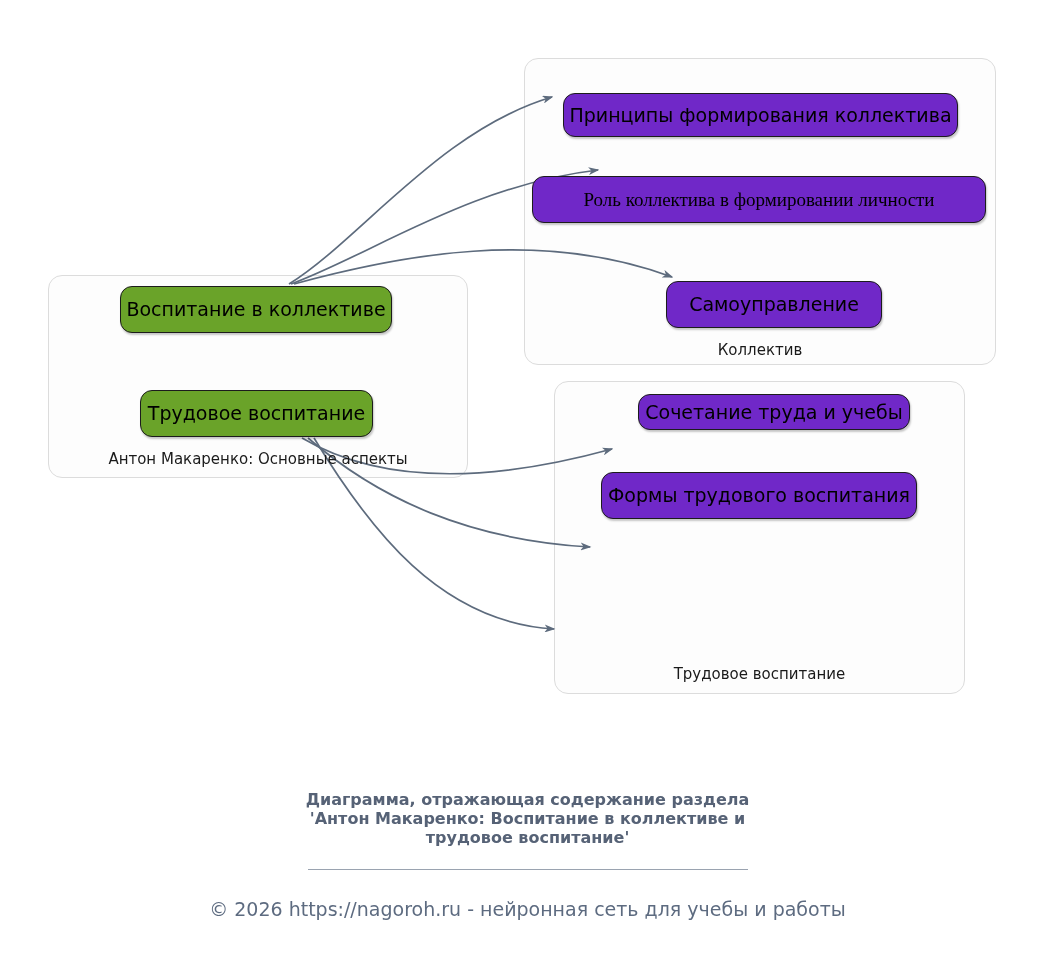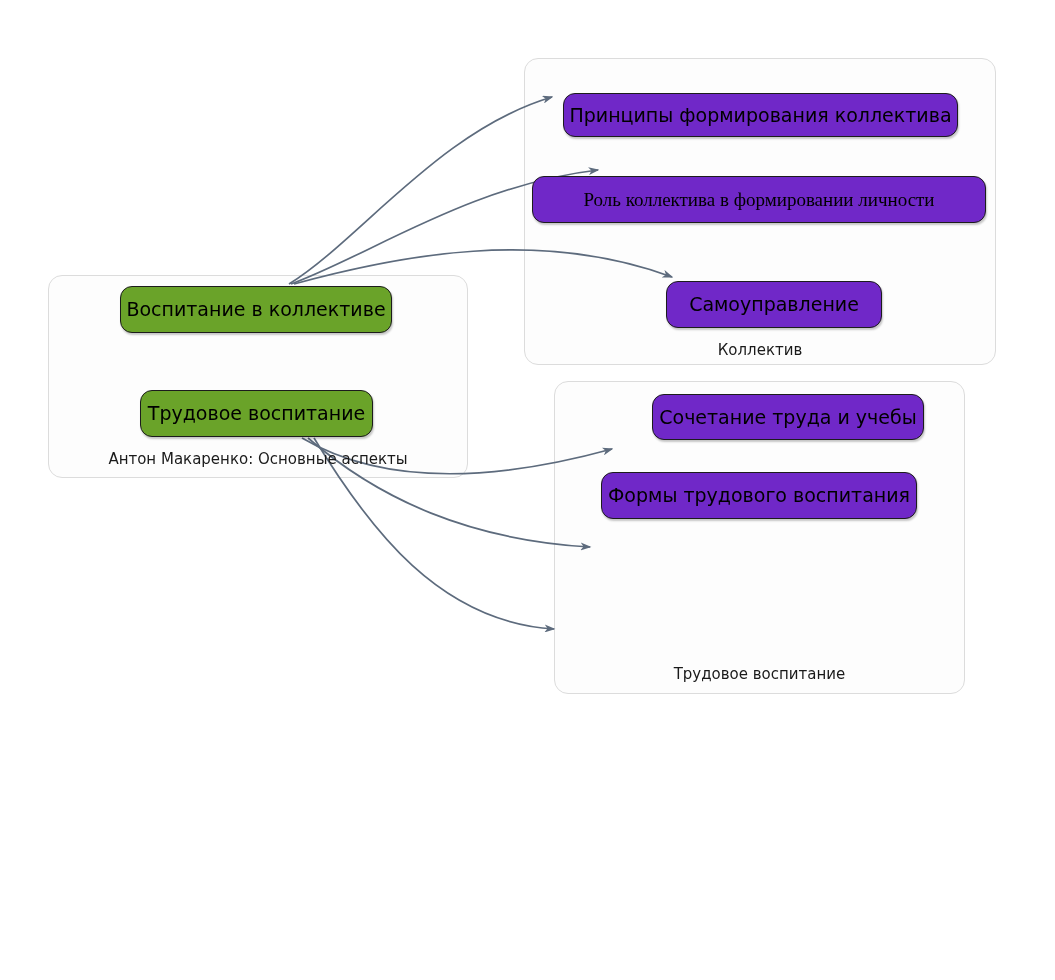--- a/index.html
+++ b/index.html
@@ -78,21 +78,21 @@
   .node.green  { background: #6aa329; }
   .node.purple { background: #7028c8; }
 
   #n-vospitanie { left: 120px; top: 286px; width: 272px; height: 47px; }
   #n-trudovoe   { left: 140px; top: 390px; width: 233px; height: 47px; }
 
   #n-principy   { left: 563px; top: 66px;  width: 395px; height: 44px; margin-top: 27px; }
   #n-rol        { left: 532px; top: 176px; width: 454px; height: 47px; font-family: Liberation Serif, serif; }
   #n-samo       { left: 666px; top: 281px; width: 216px; height: 47px; }
 
-  #n-sochetanie { left: 652px; top: 394px; width: 272px; height: 46px; justify-content: center; }
+  #n-sochetanie { left: 638px; top: 394px; width: 272px; height: 36px; justify-content: center; }
   #n-formy      { left: 601px; top: 472px; width: 316px; height: 47px; }
   #n-vliyanie   { left: 565px; top: 605px; width: 390px; height: 47px; }
 
   
   #caption-block {
     position: absolute;
     left: 0;
     top: 790px;
     width: 1055px;
     text-align: center;
@@ -178,14 +178,21 @@
     <span>Формы трудового воспитания</span>
   </div>
 
 
   <div class="cluster-label" id="cluster-main-label">Антон Макаренко: Основные аспекты</div>
 
   <div class="cluster-label" id="cluster-kollekt-label">Коллектив</div>
 
   <div class="cluster-label" id="cluster-trud-label">Трудовое воспитание</div>
 
+  <div id="caption-block">
+    <div id="caption-title">Диаграмма, отражающая содержание раздела
+'Антон Макаренко: Воспитание в коллективе и
+трудовое воспитание'</div>
+    <div id="caption-divider"></div>
+    <div id="caption-footer">© 2026 https://nagoroh.ru - нейронная сеть для учебы и работы</div>
+  </div>
 
 </div>
 
 </body></html>

